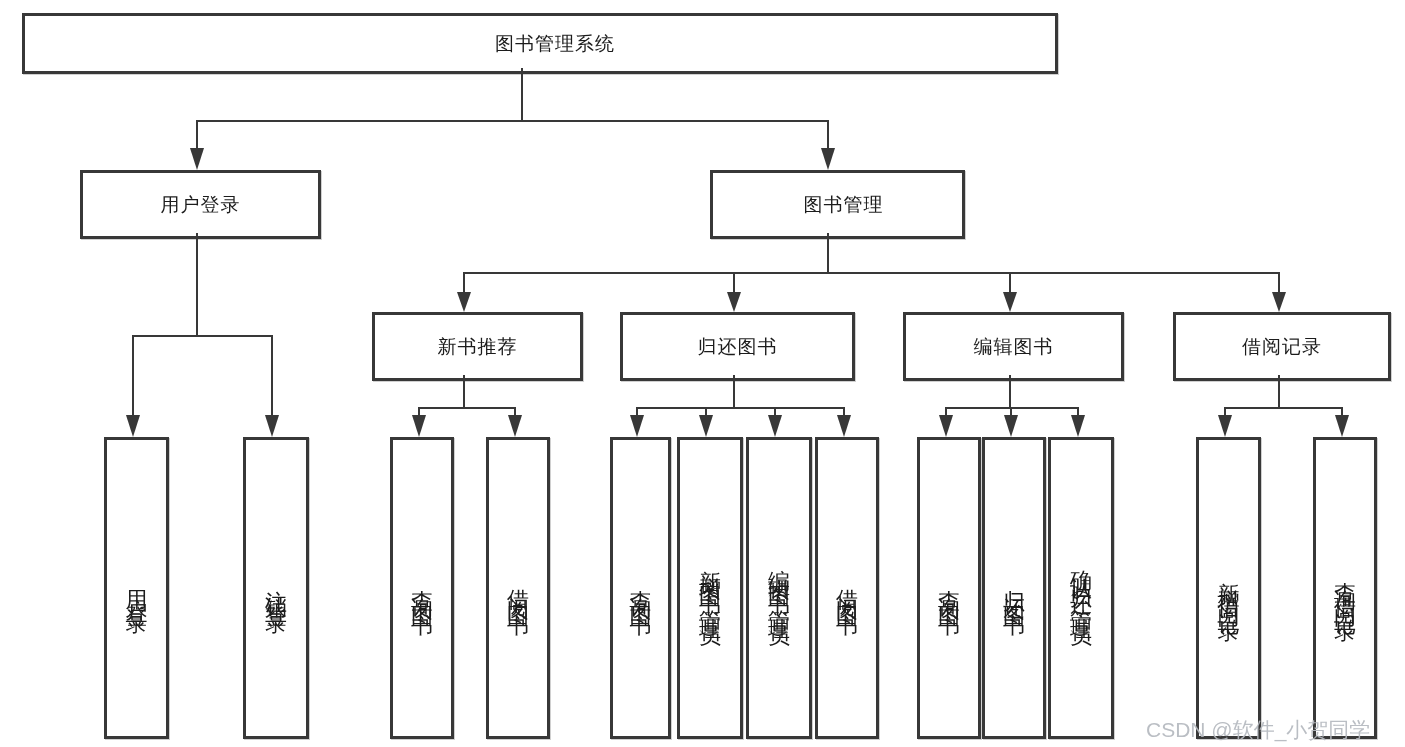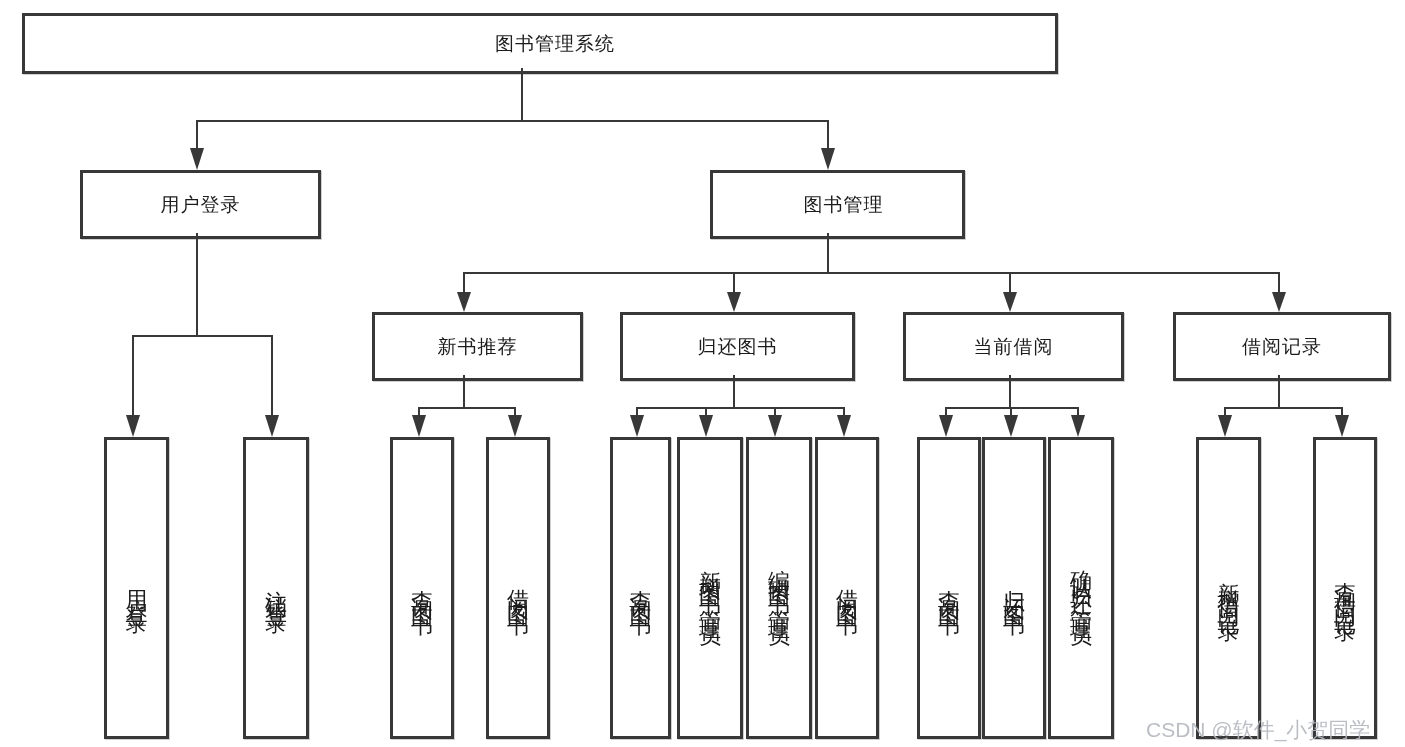--- a/index.html
+++ b/index.html
@@ -85,21 +85,21 @@
   <div class="arw-s" style="left:457px;  top:292px;"></div>
   <div class="vl" style="left:733px;  top:272px; height:20px;"></div>
   <div class="arw-s" style="left:727px;  top:292px;"></div>
   <div class="vl" style="left:1009px; top:272px; height:20px;"></div>
   <div class="arw-s" style="left:1003px; top:292px;"></div>
   <div class="vl" style="left:1278px; top:272px; height:20px;"></div>
   <div class="arw-s" style="left:1272px; top:292px;"></div>
 
   <div class="box" style="left:372px;  top:312px; width:205px; height:63px;">新书推荐</div>
   <div class="box" style="left:620px;  top:312px; width:229px; height:63px;">归还图书</div>
-  <div class="box" style="left:903px;  top:312px; width:215px; height:63px;">当前借阅</div>
+  <div class="box" style="left:903px;  top:312px; width:215px; height:63px;">编辑图书</div>
   <div class="box" style="left:1173px; top:312px; width:212px; height:63px;">借阅记录</div>
 
   <div class="vl" style="left:463px; top:375px; height:32px;"></div>
   <div class="hl" style="left:418px; top:407px; width:98px;"></div>
   <div class="vl" style="left:418px; top:407px; height:12px;"></div>
   <div class="arw" style="left:412px; top:415px;"></div>
   <div class="vl" style="left:514px; top:407px; height:12px;"></div>
   <div class="arw" style="left:508px; top:415px;"></div>
 
   <div class="vl" style="left:733px; top:375px; height:32px;"></div>

